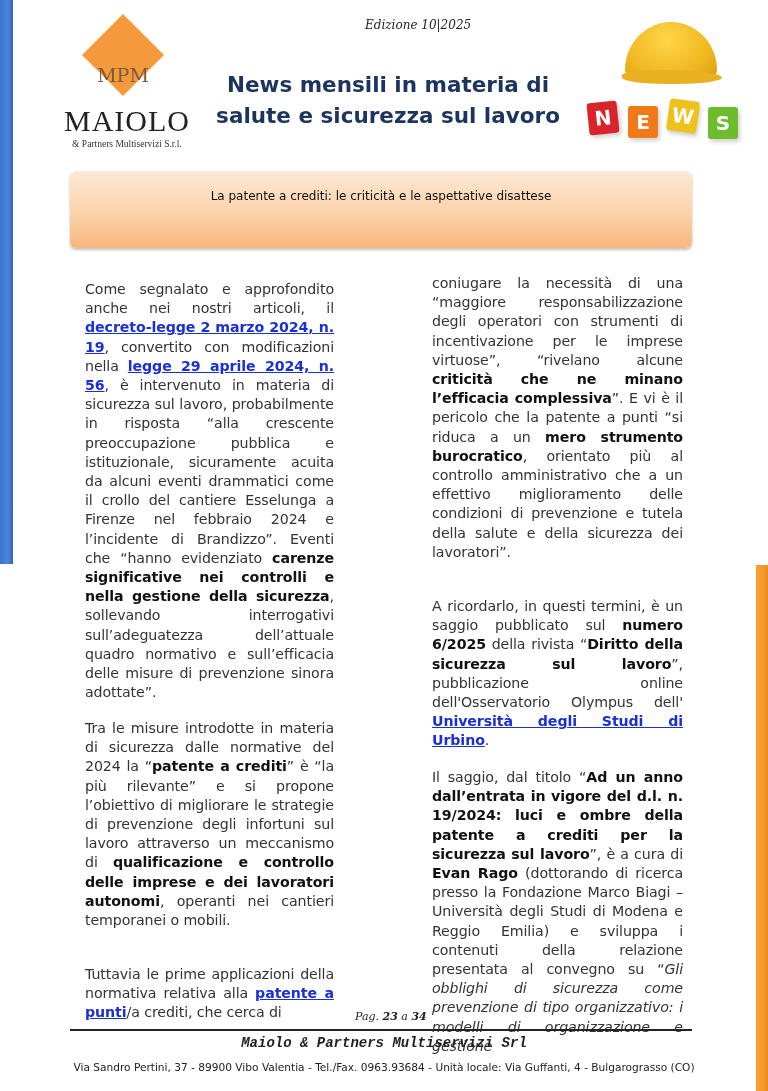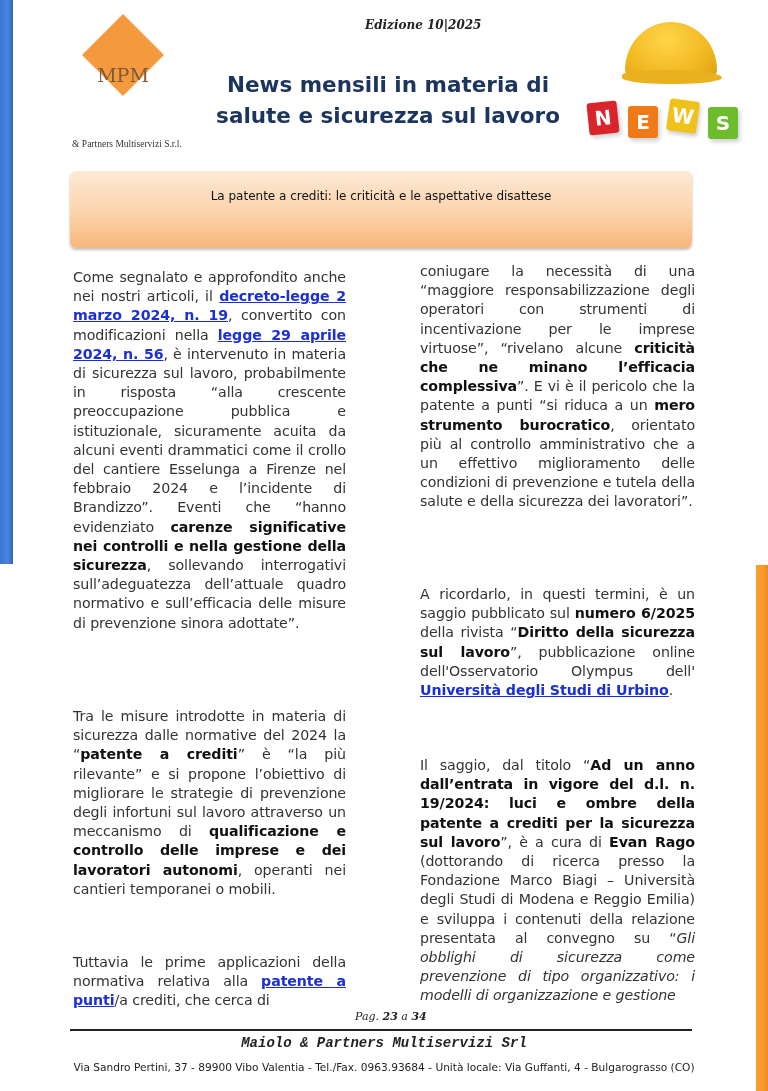--- a/index.html
+++ b/index.html
@@ -13,21 +13,21 @@
   .logo { position:absolute; left:62px; top:22px; width:132px; height:128px; }
   .diamond { position:absolute; left:32px; top:4px; width:58px; height:58px;
              background:#f59a3c; transform:rotate(45deg); }
   .mpm { position:absolute; left:0; top:42px; width:122px; text-align:center;
          font-family:"DejaVu Serif", serif; font-size:19px; color:#7a5a3a; letter-spacing:0px; }
   .maiolo { position:absolute; left:0; top:82px; width:130px; text-align:center;
             font-family:"Liberation Serif", serif; font-size:30px; color:#222; letter-spacing:1px; }
   .partners { position:absolute; left:0; top:117px; width:130px; text-align:center;
               font-family:"Liberation Serif", serif; font-size:9.5px; color:#333; }
   .edition { position:absolute; left:365px; top:18px; font-family:"DejaVu Serif", serif;
-             font-style:italic; font-weight:bold; font-size:12px; color:#222; }
+             font-style:italic; font-weight:normal; font-size:12px; color:#222; }
   .headline { position:absolute; left:208px; top:69px; width:360px; text-align:center;
               font-family:"DejaVu Sans", sans-serif; font-weight:bold; font-size:21.5px;
               line-height:31px; color:#1c355e; }
   
   .helmet { position:absolute; left:625px; top:22px; width:92px; height:60px;
             background:radial-gradient(ellipse at 45% 30%, #ffd54a, #f0b820 60%, #d99c10);
             border-radius:50% 50% 18% 30% / 80% 80% 20% 20%; }
   .helmet-brim { position:absolute; left:622px; top:70px; width:100px; height:14px;
                  background:#eab020; border-radius:40% 60% 50% 50%; }
   .cubes { position:absolute; left:588px; top:100px; height:40px; }
@@ -41,21 +41,21 @@
   
   .title-box { position:absolute; left:70px; top:171px; width:622px; height:77px;
                background:linear-gradient(180deg,#fde9d6 0%,#fbd3aa 55%,#f8b77c 100%);
                border-radius:6px; box-shadow:0 2px 3px rgba(0,0,0,.25); }
   .title-text { position:absolute; left:0; right:0; top:12px; text-align:center;
                 font-family:"DejaVu Sans", sans-serif; font-size:12px; line-height:27px;
                 color:#111; font-weight:500; }
   
   .col { position:absolute; font-family:"DejaVu Sans", sans-serif; font-size:14.2px;
          line-height:19.2px; text-align:justify; color:#333; letter-spacing:-0.1px; }
-  .col p { margin:0; }
+  .col p { margin:12px; }
   .col b { color:#111; }
   .col a { color:#1a2fd6; font-weight:bold; text-decoration:underline; }
   .c1 { left:73px; width:273px; }
   .c2 { left:420px; width:275px; }
   
   .pagenum { position:absolute; left:355px; top:1010px; font-family:"DejaVu Serif", serif;
              font-style:italic; font-size:11px; color:#222; }
   .pagenum b { font-weight:bold; }
   .rule { position:absolute; left:70px; top:1029px; width:622px; height:1.5px; background:#222; }
   .footer-company { position:absolute; left:0; width:768px; top:1035px; text-align:center;
@@ -66,20 +66,21 @@
 </style>
 </head>
 <body>
 
 <div class="bar-blue"></div>
 <div class="bar-orange"></div>
 
 <div class="logo">
   <div class="diamond"></div>
   <div class="mpm">MPM</div>
+  <div class="maiolo">MAIOLO</div>
   <div class="partners">&amp; Partners Multiservizi S.r.l.</div>
 </div>
 
 <div class="edition">Edizione 10|2025</div>
 <div class="headline">News mensili in materia di salute e sicurezza sul lavoro</div>
 
 <div>
   <div class="helmet"></div>
   <div class="helmet-brim"></div>
   <div class="cubes">

